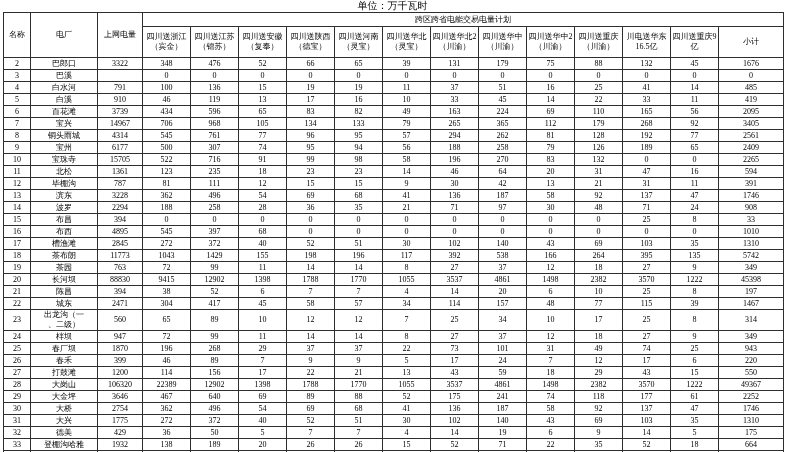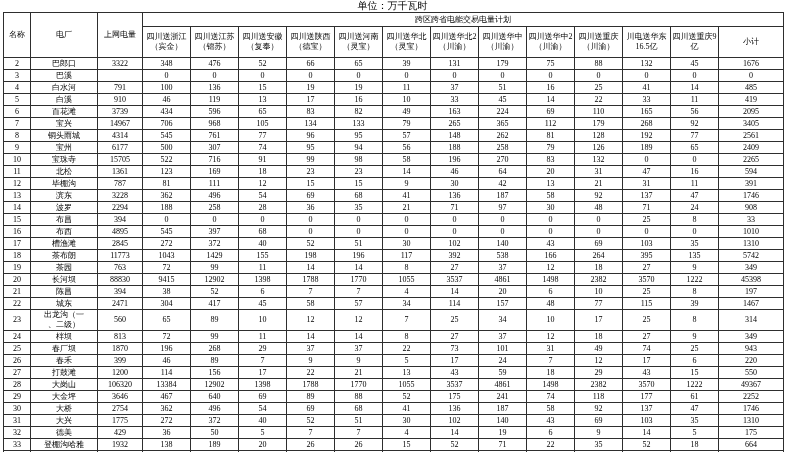--- a/index.html
+++ b/index.html
@@ -206,21 +206,21 @@
       <tr>
         <td>8</td>
         <td>铜头雨城</td>
         <td>4314</td>
         <td>545</td>
         <td>761</td>
         <td>77</td>
         <td>96</td>
         <td>95</td>
         <td>57</td>
-        <td>148</td>
+        <td>294</td>
         <td>262</td>
         <td>81</td>
         <td>128</td>
         <td>192</td>
         <td>77</td>
         <td>2561</td>
       </tr>
       <tr>
         <td>9</td>
         <td>宝州</td>
@@ -255,21 +255,21 @@
         <td>132</td>
         <td>0</td>
         <td>0</td>
         <td>2265</td>
       </tr>
       <tr>
         <td>11</td>
         <td>北松</td>
         <td>1361</td>
         <td>123</td>
-        <td>169</td>
+        <td>235</td>
         <td>18</td>
         <td>23</td>
         <td>23</td>
         <td>14</td>
         <td>46</td>
         <td>64</td>
         <td>20</td>
         <td>31</td>
         <td>47</td>
         <td>16</td>
@@ -488,21 +488,21 @@
         <td>34</td>
         <td>10</td>
         <td>17</td>
         <td>25</td>
         <td>8</td>
         <td>314</td>
       </tr>
       <tr>
         <td>24</td>
         <td>柈坝</td>
-        <td>813</td>
+        <td>947</td>
         <td>72</td>
         <td>99</td>
         <td>11</td>
         <td>14</td>
         <td>14</td>
         <td>8</td>
         <td>27</td>
         <td>37</td>
         <td>12</td>
         <td>18</td>
@@ -561,21 +561,21 @@
         <td>18</td>
         <td>29</td>
         <td>43</td>
         <td>15</td>
         <td>550</td>
       </tr>
       <tr>
         <td>28</td>
         <td>大岗山</td>
         <td>106320</td>
-        <td>13384</td>
+        <td>22389</td>
         <td>12902</td>
         <td>1398</td>
         <td>1788</td>
         <td>1770</td>
         <td>1055</td>
         <td>3537</td>
         <td>4861</td>
         <td>1498</td>
         <td>2382</td>
         <td>3570</td>

